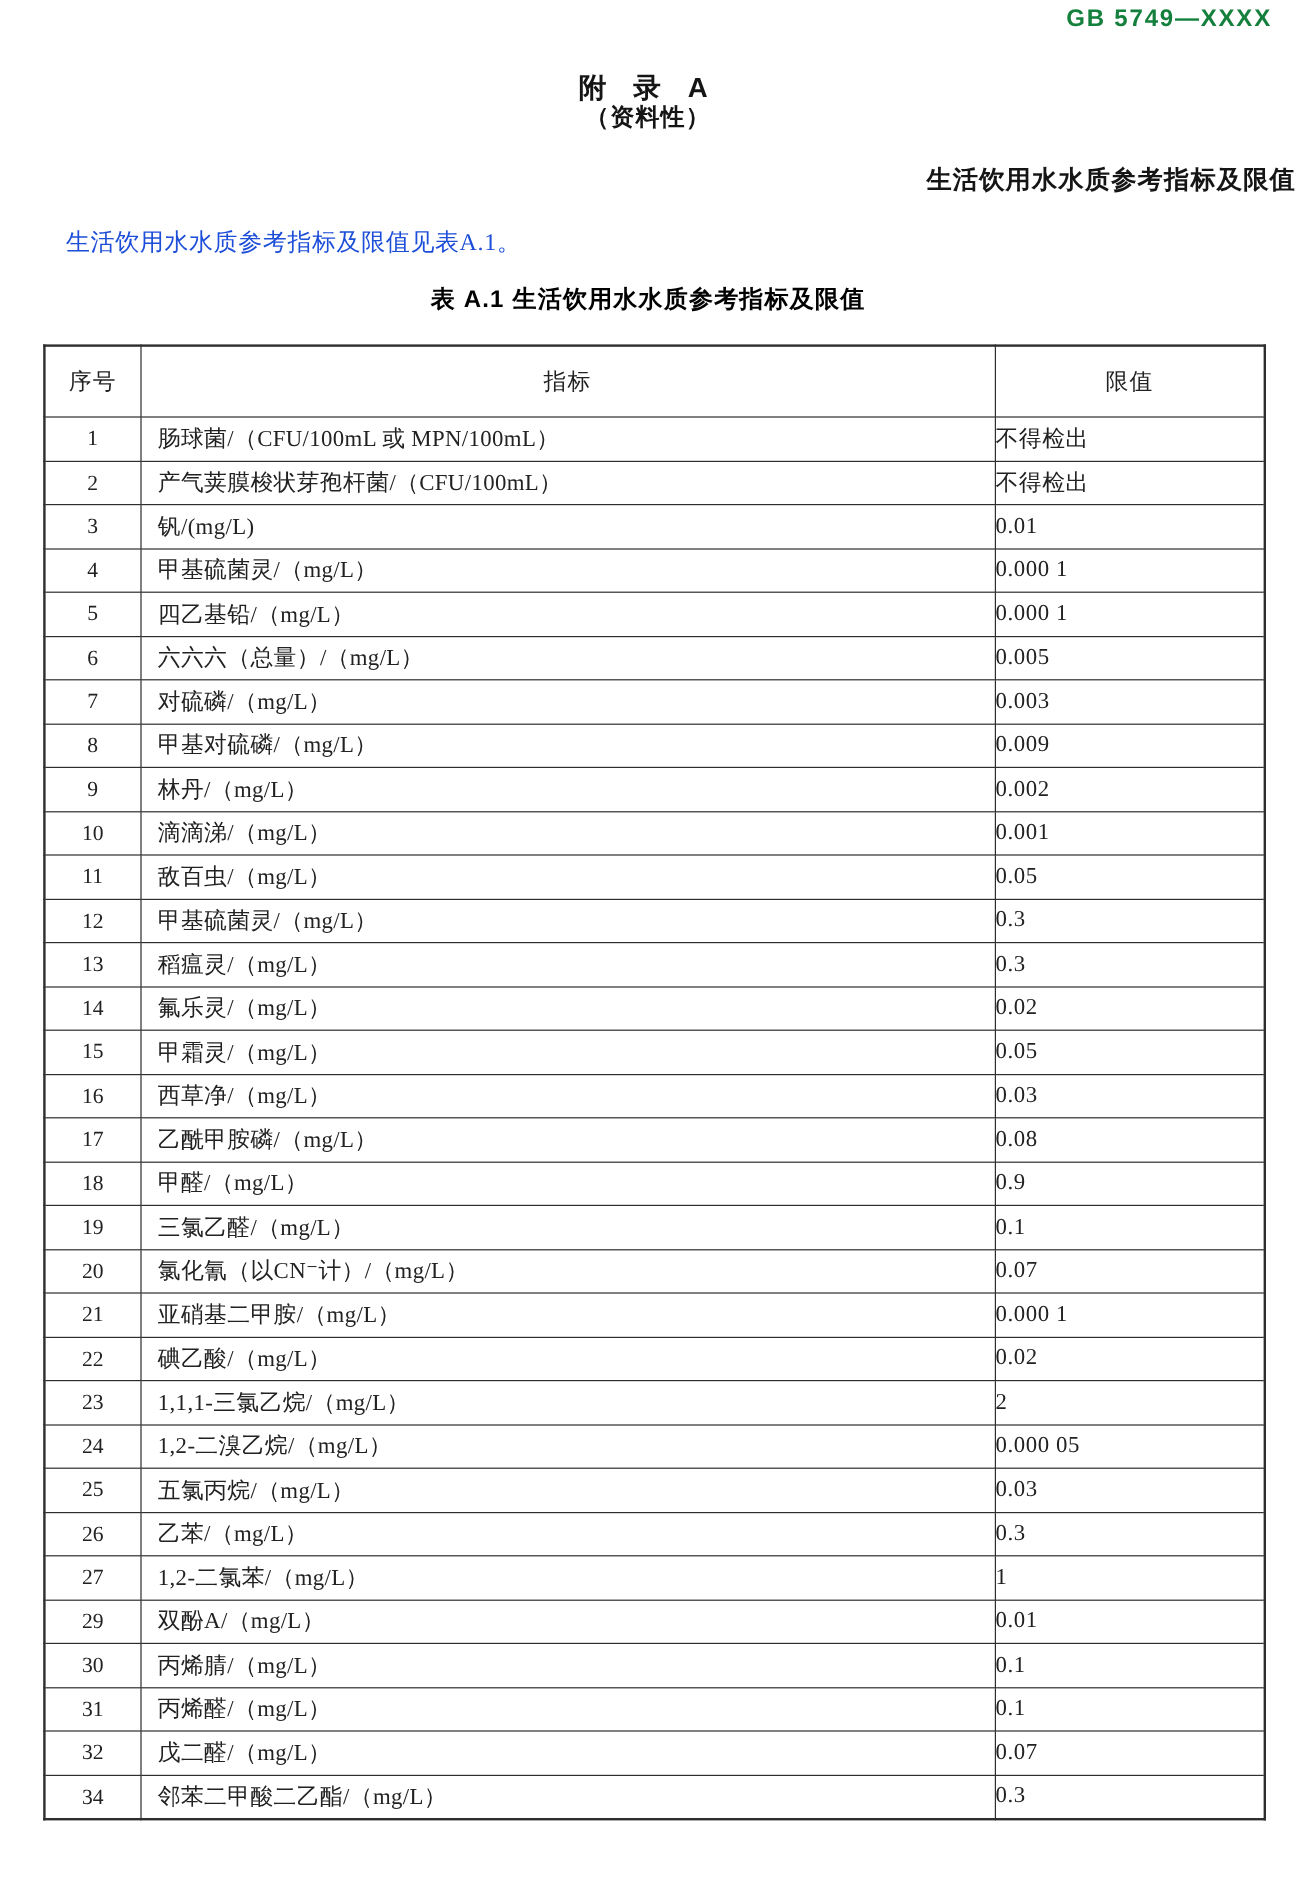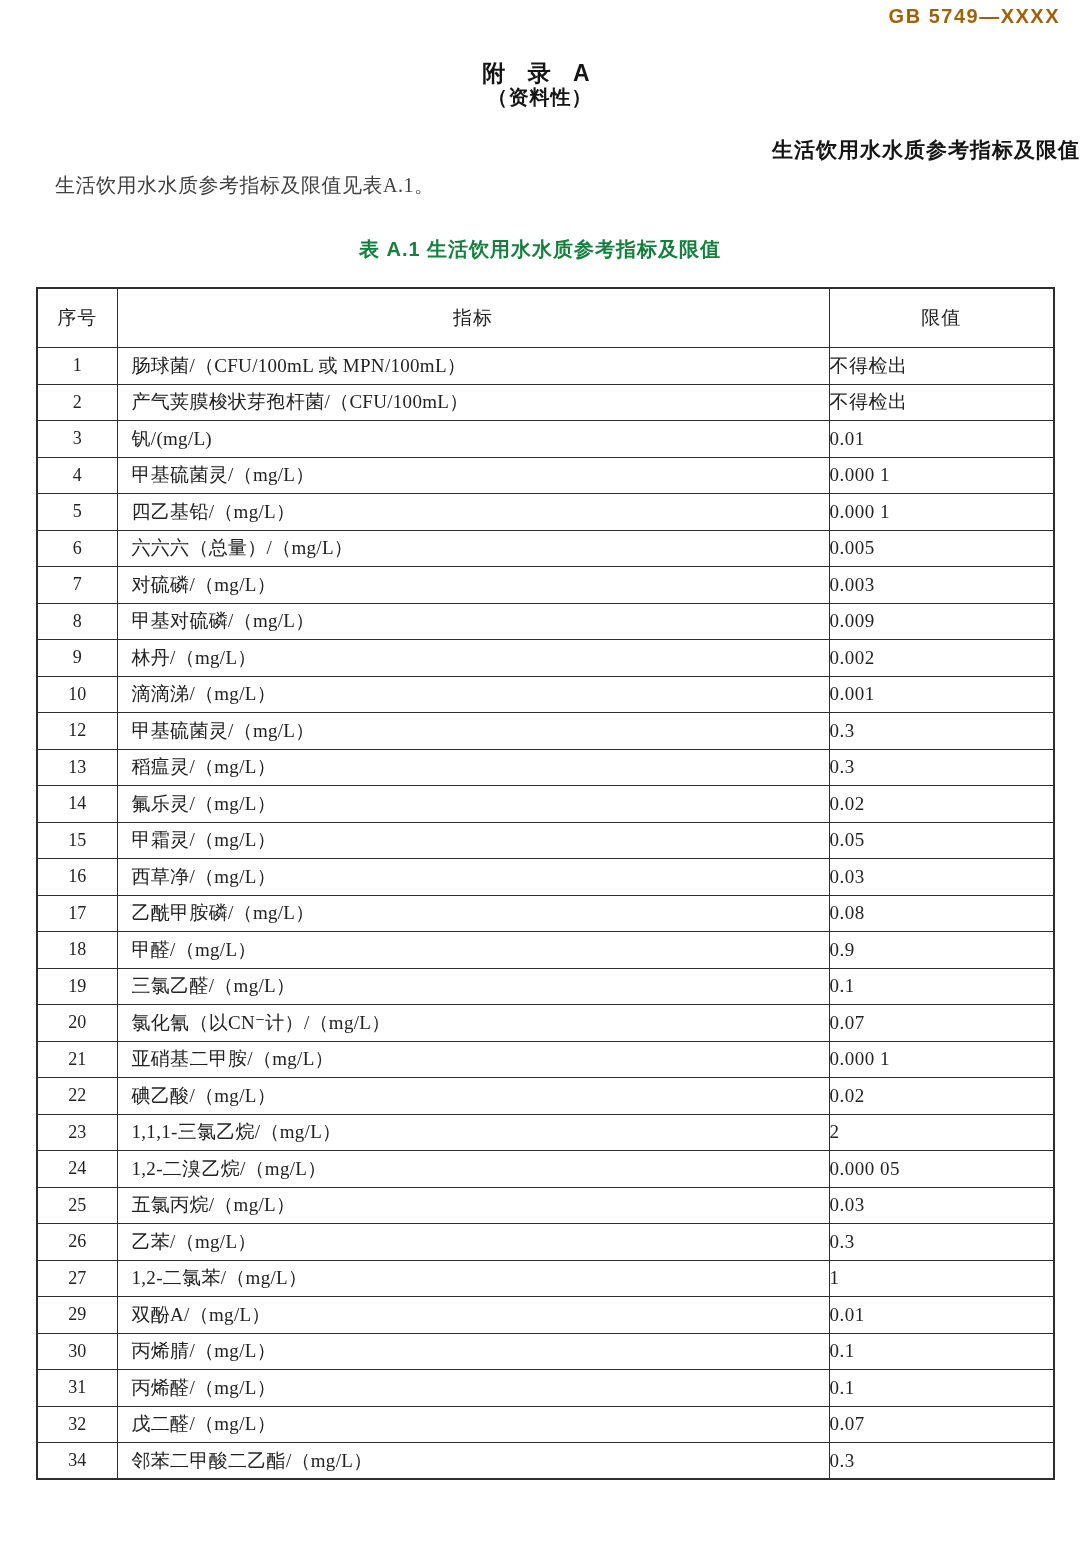--- a/index.html
+++ b/index.html
@@ -8,21 +8,21 @@
     background:#ffffff;
     color:#1e1e1e;
     font-family:"Liberation Serif","DejaVu Serif",serif;
     position:relative;
     overflow:hidden;
   }
   .doc-code{
     position:absolute;top:5px;right:20px;
     font-family:"Liberation Sans","DejaVu Sans",sans-serif;
     font-weight:bold;font-size:20px;letter-spacing:1.5px;
-    color:#a16207;
+    color:#15803d;
   }
   .t-appendix{
     position:absolute;top:58px;left:0;width:100%;
     text-align:center;
     font-family:Liberation Sans, sans-serif;
     font-weight:bold;font-size:23px;letter-spacing:8px;
     color:#151515;
   }
   .t-type{
     position:absolute;top:84px;left:0;width:100%;
@@ -32,30 +32,30 @@
     color:#151515;
   }
   .t-heading{
     position:absolute;top:136px;left:0;width:100%;
     text-align:right;
     font-family:"Liberation Sans","DejaVu Sans",sans-serif;
     font-weight:bold;font-size:21px;letter-spacing:1px;
     color:#151515;
   }
   .intro{
-    position:absolute;top:172px;left:55px;margin:0;
+    position:absolute;top:188px;left:55px;margin:0;
     font-size:20px;letter-spacing:0.5px;
-    color:#404040;
+    color:#1d4ed8;
   }
   .caption{
     position:absolute;top:236px;left:0;width:100%;
     text-align:center;
     font-family:"Liberation Sans","DejaVu Sans",sans-serif;
     font-weight:bold;font-size:20px;letter-spacing:1px;
-    color:#15803d;
+    color:#000000;
   }
   table.wq{
     position:absolute;top:287px;left:36px;
     width:1017px;
     border-collapse:collapse;
     table-layout:fixed;
   }
   table.wq, table.wq th, table.wq td{
     border:1px solid #2e2e2e;
   }
@@ -152,20 +152,25 @@
           <td class="c-num">9</td>
           <td class="c-ind">林丹/（mg/L）</td>
           <td class="c-lim">0.002</td>
         </tr>
         <tr>
           <td class="c-num">10</td>
           <td class="c-ind">滴滴涕/（mg/L）</td>
           <td class="c-lim">0.001</td>
         </tr>
         <tr>
+          <td class="c-num">11</td>
+          <td class="c-ind">敌百虫/（mg/L）</td>
+          <td class="c-lim">0.05</td>
+        </tr>
+        <tr>
           <td class="c-num">12</td>
           <td class="c-ind">甲基硫菌灵/（mg/L）</td>
           <td class="c-lim">0.3</td>
         </tr>
         <tr>
           <td class="c-num">13</td>
           <td class="c-ind">稻瘟灵/（mg/L）</td>
           <td class="c-lim">0.3</td>
         </tr>
         <tr>

